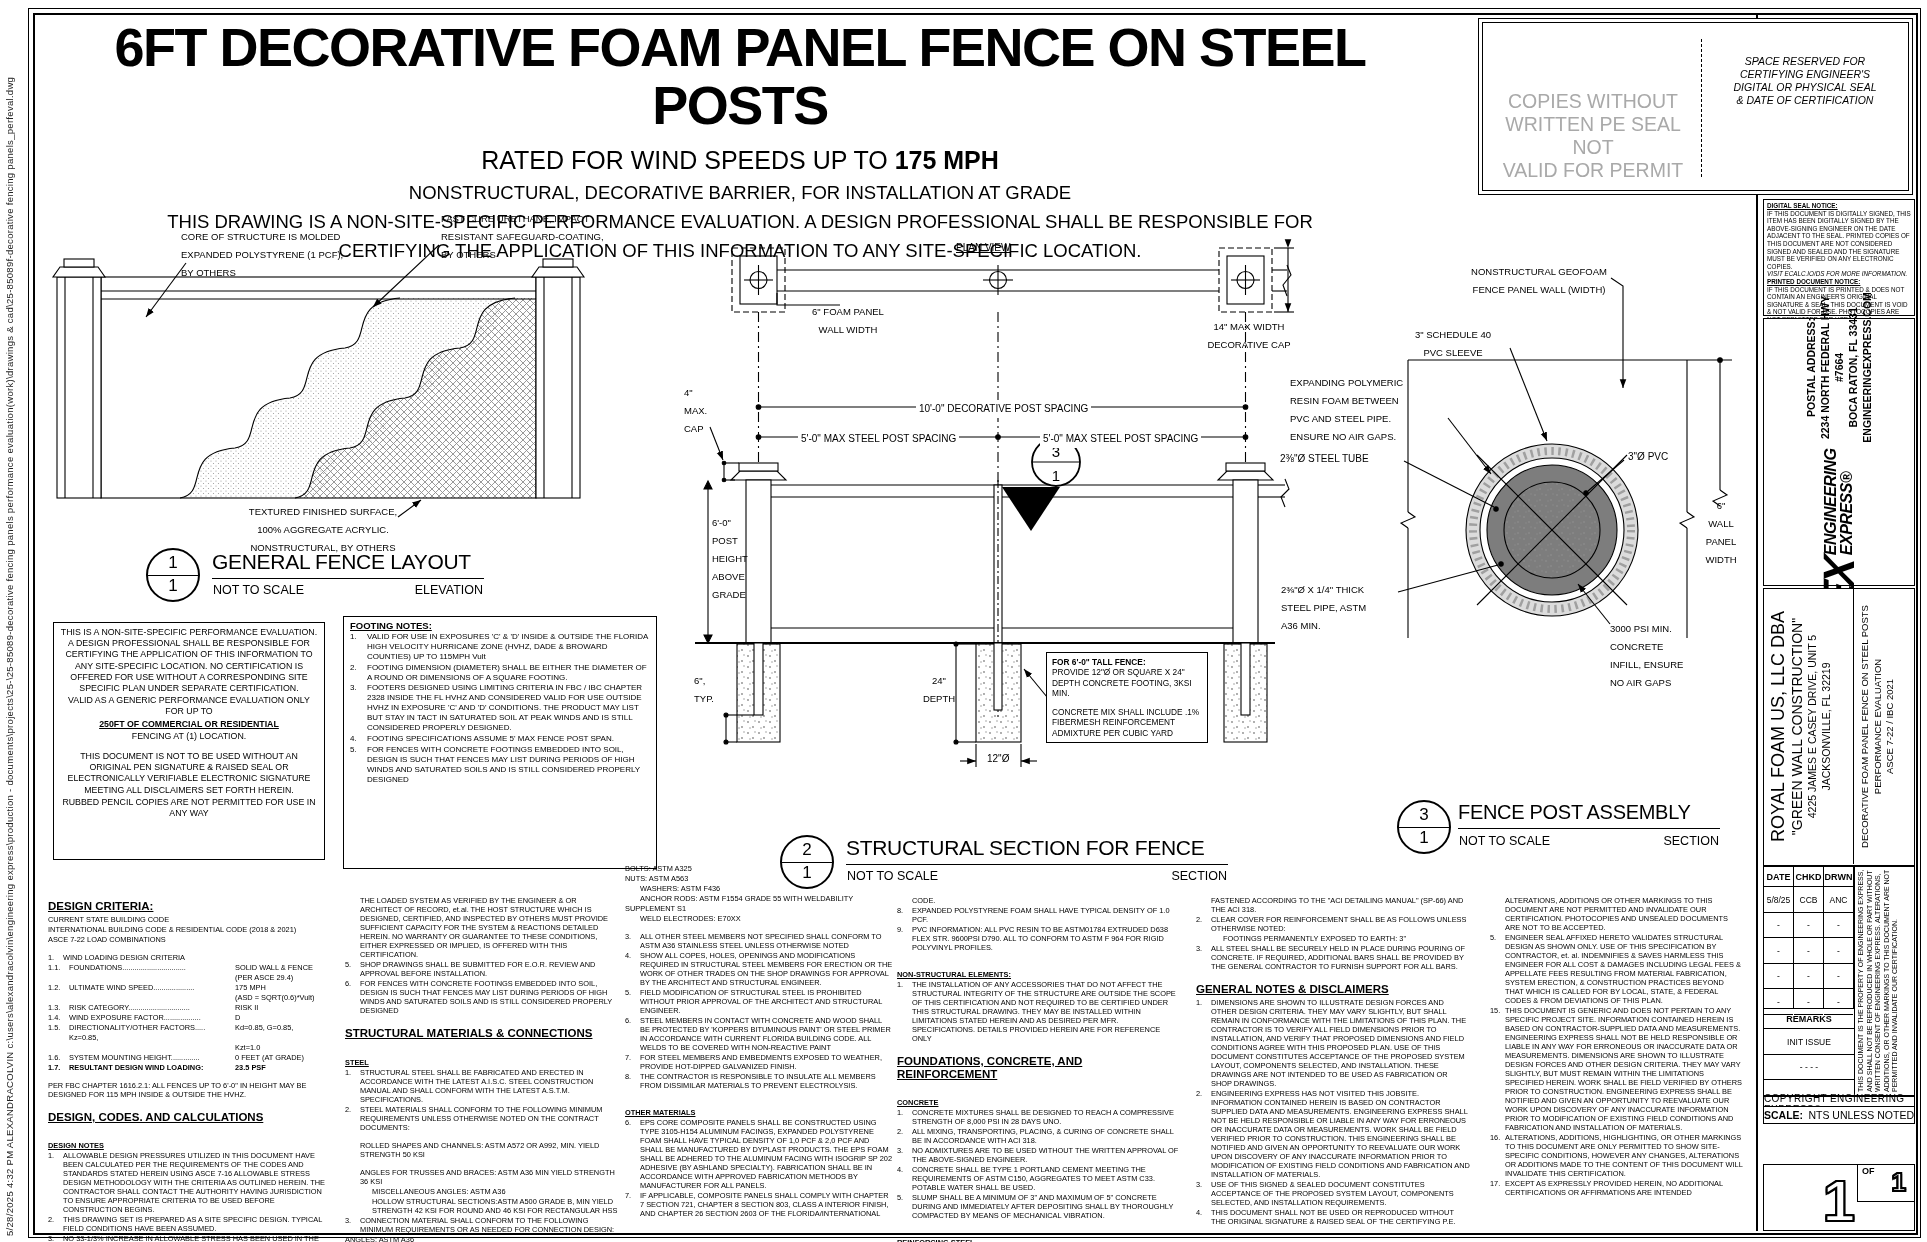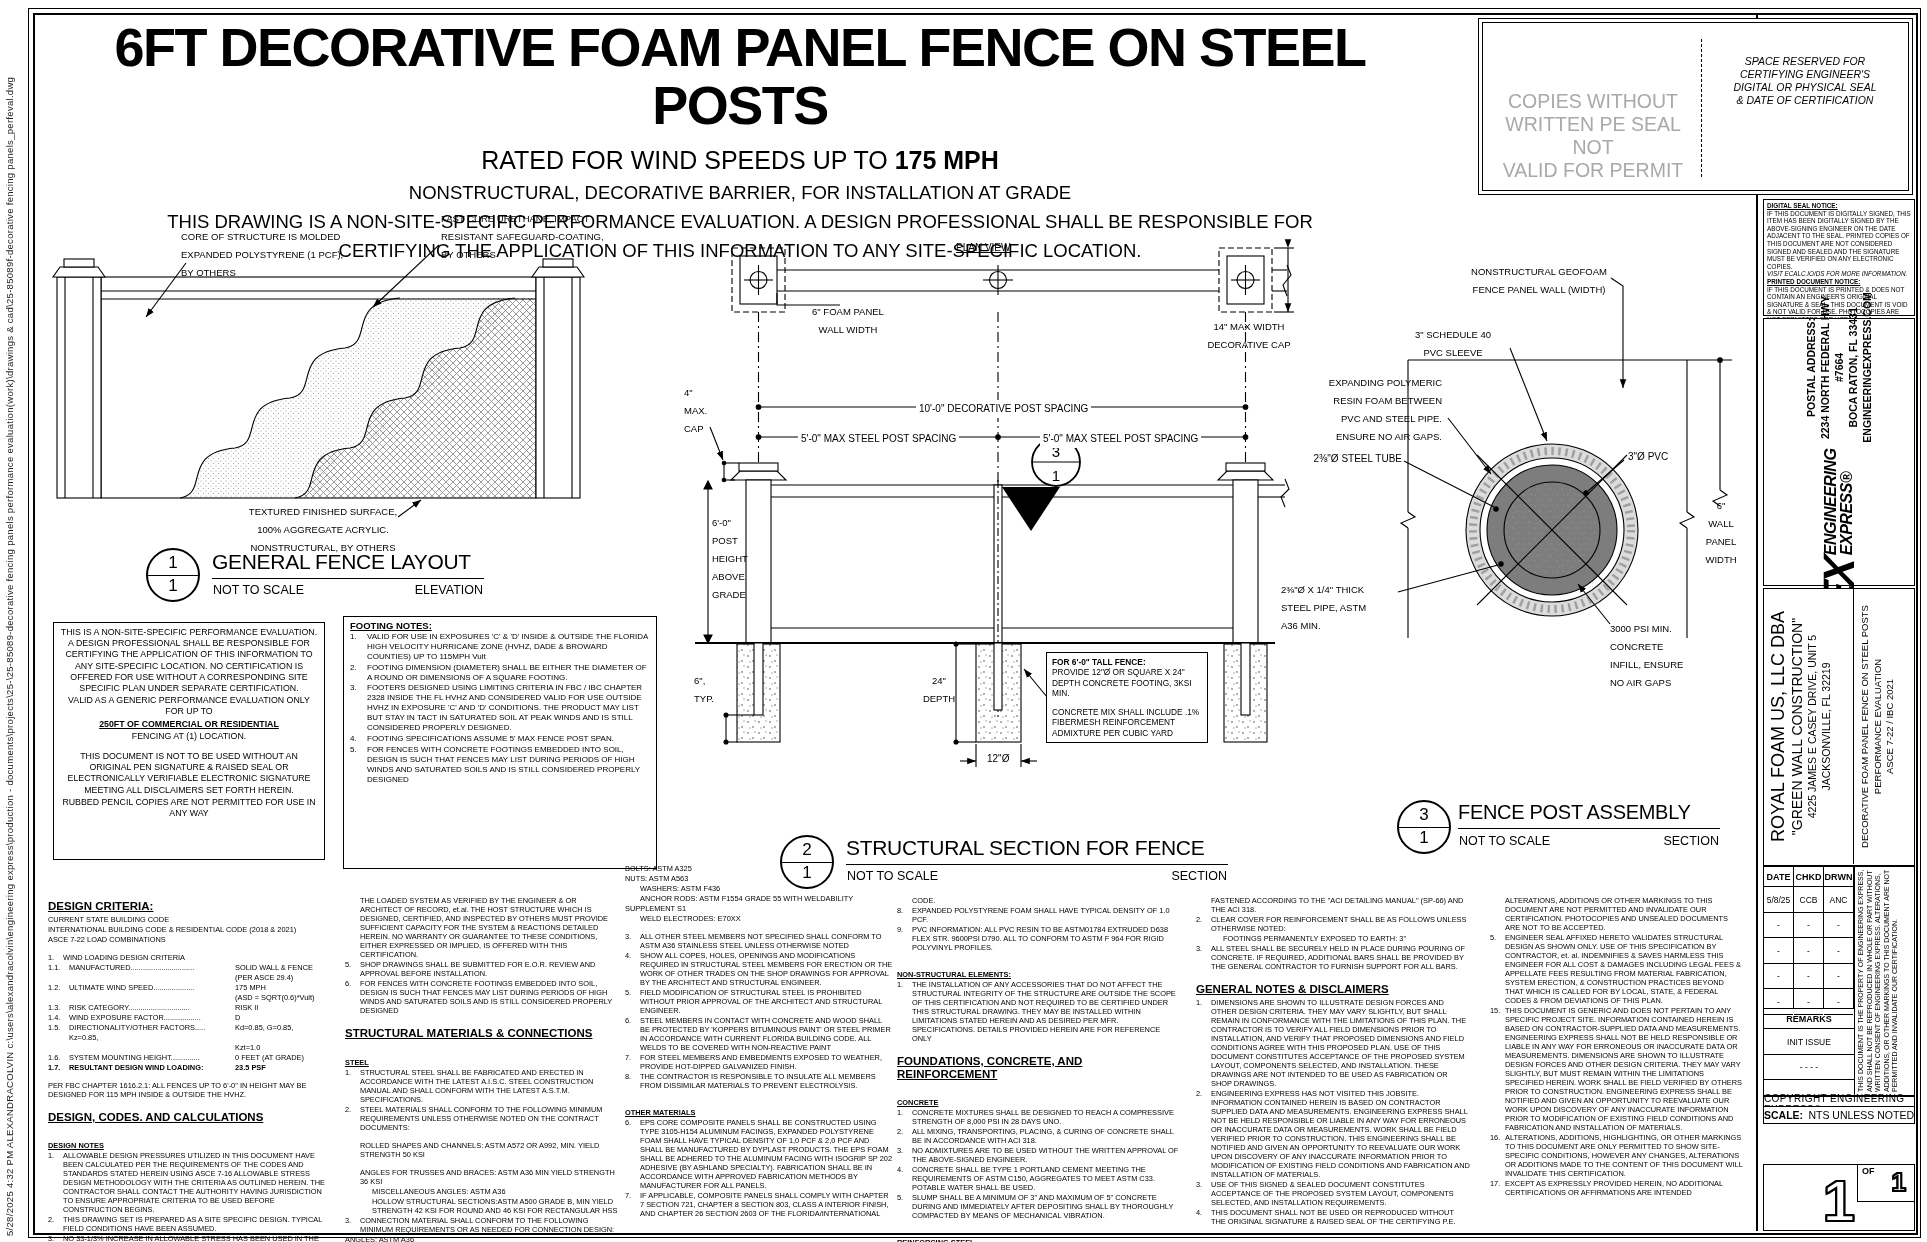--- a/index.html
+++ b/index.html
@@ -22,21 +22,21 @@
   .sealbox{position:absolute;left:1478px;top:18px;width:435px;height:177px;border:1.5px solid #000;background:#fff;box-sizing:border-box}
   .seal-inner{position:absolute;inset:3px;border:1px solid #000}
   .seal-gray{position:absolute;left:4px;bottom:8px;width:212px;text-align:center;color:#a9a9a9;
              font-size:19.5px;line-height:23px;white-space:pre-line}
   .seal-dash{position:absolute;left:218px;top:16px;height:138px;border-left:1.5px dashed #000}
   .seal-res{position:absolute;left:224px;top:32px;width:196px;text-align:center;font-style:italic;
             font-size:10.5px;line-height:13px;white-space:pre-line}
   
   .dlab{position:absolute;font-size:9.5px;line-height:18px;white-space:pre-line}
   .dim{background:#fff;padding:0 3px;font-size:10px;white-space:nowrap}
-  .ctr{text-align:center}.rt{text-align:right}
+  .ctr{text-align:center}.rt{text-align:left}
   .u{text-decoration:underline}
   
   .bubble{position:absolute;width:54px;height:54px;border:2px solid #000;border-radius:50%;background:#fff;box-sizing:border-box}
   .bubble div{position:absolute;left:0;right:0;height:24px;display:flex;align-items:center;justify-content:center;font-size:17px}
   .bubble .bt{top:1px;border-bottom:1.5px solid #000}
   .bubble .bb{bottom:2px}
   .dtitle{position:absolute;font-size:21px;letter-spacing:-.3px;border-bottom:1.6px solid #000;padding-bottom:4px;white-space:nowrap}
   .dsub{position:absolute;display:flex;justify-content:space-between;font-size:12.5px}
   
   .noticebx{border:1.5px solid #000;box-sizing:border-box;padding:4px 6px}
@@ -432,21 +432,21 @@
       <div class="nb s-p">CURRENT STATE BUILDING CODE</div>
       <div class="nb s-p">INTERNATIONAL BUILDING CODE &amp; RESIDENTIAL CODE (2018 &amp; 2021)</div>
       <div class="nb s-p">ASCE 7-22 LOAD COMBINATIONS</div>
       <div class="nb s-gap"></div>
       <div class="nb s-numrow nb-row">
         <span class="nb-num">1.</span>
         <span class="nb-txt">WIND LOADING DESIGN CRITERIA</span>
       </div>
       <div class="nb s-crit nb-row">
         <span class="c-num">1.1.</span>
-        <span class="c-label">MANUFACTURED...............................</span>
+        <span class="c-label">FOUNDATIONS...............................</span>
         <span class="c-val">SOLID WALL &amp; FENCE</span>
       </div>
       <div class="nb s-crit nb-row">
         <span class="c-num"></span>
         <span class="c-label"></span>
         <span class="c-val">(PER ASCE 29.4)</span>
       </div>
       <div class="nb s-crit nb-row">
         <span class="c-num">1.2.</span>
         <span class="c-label">ULTIMATE WIND SPEED....................</span>

